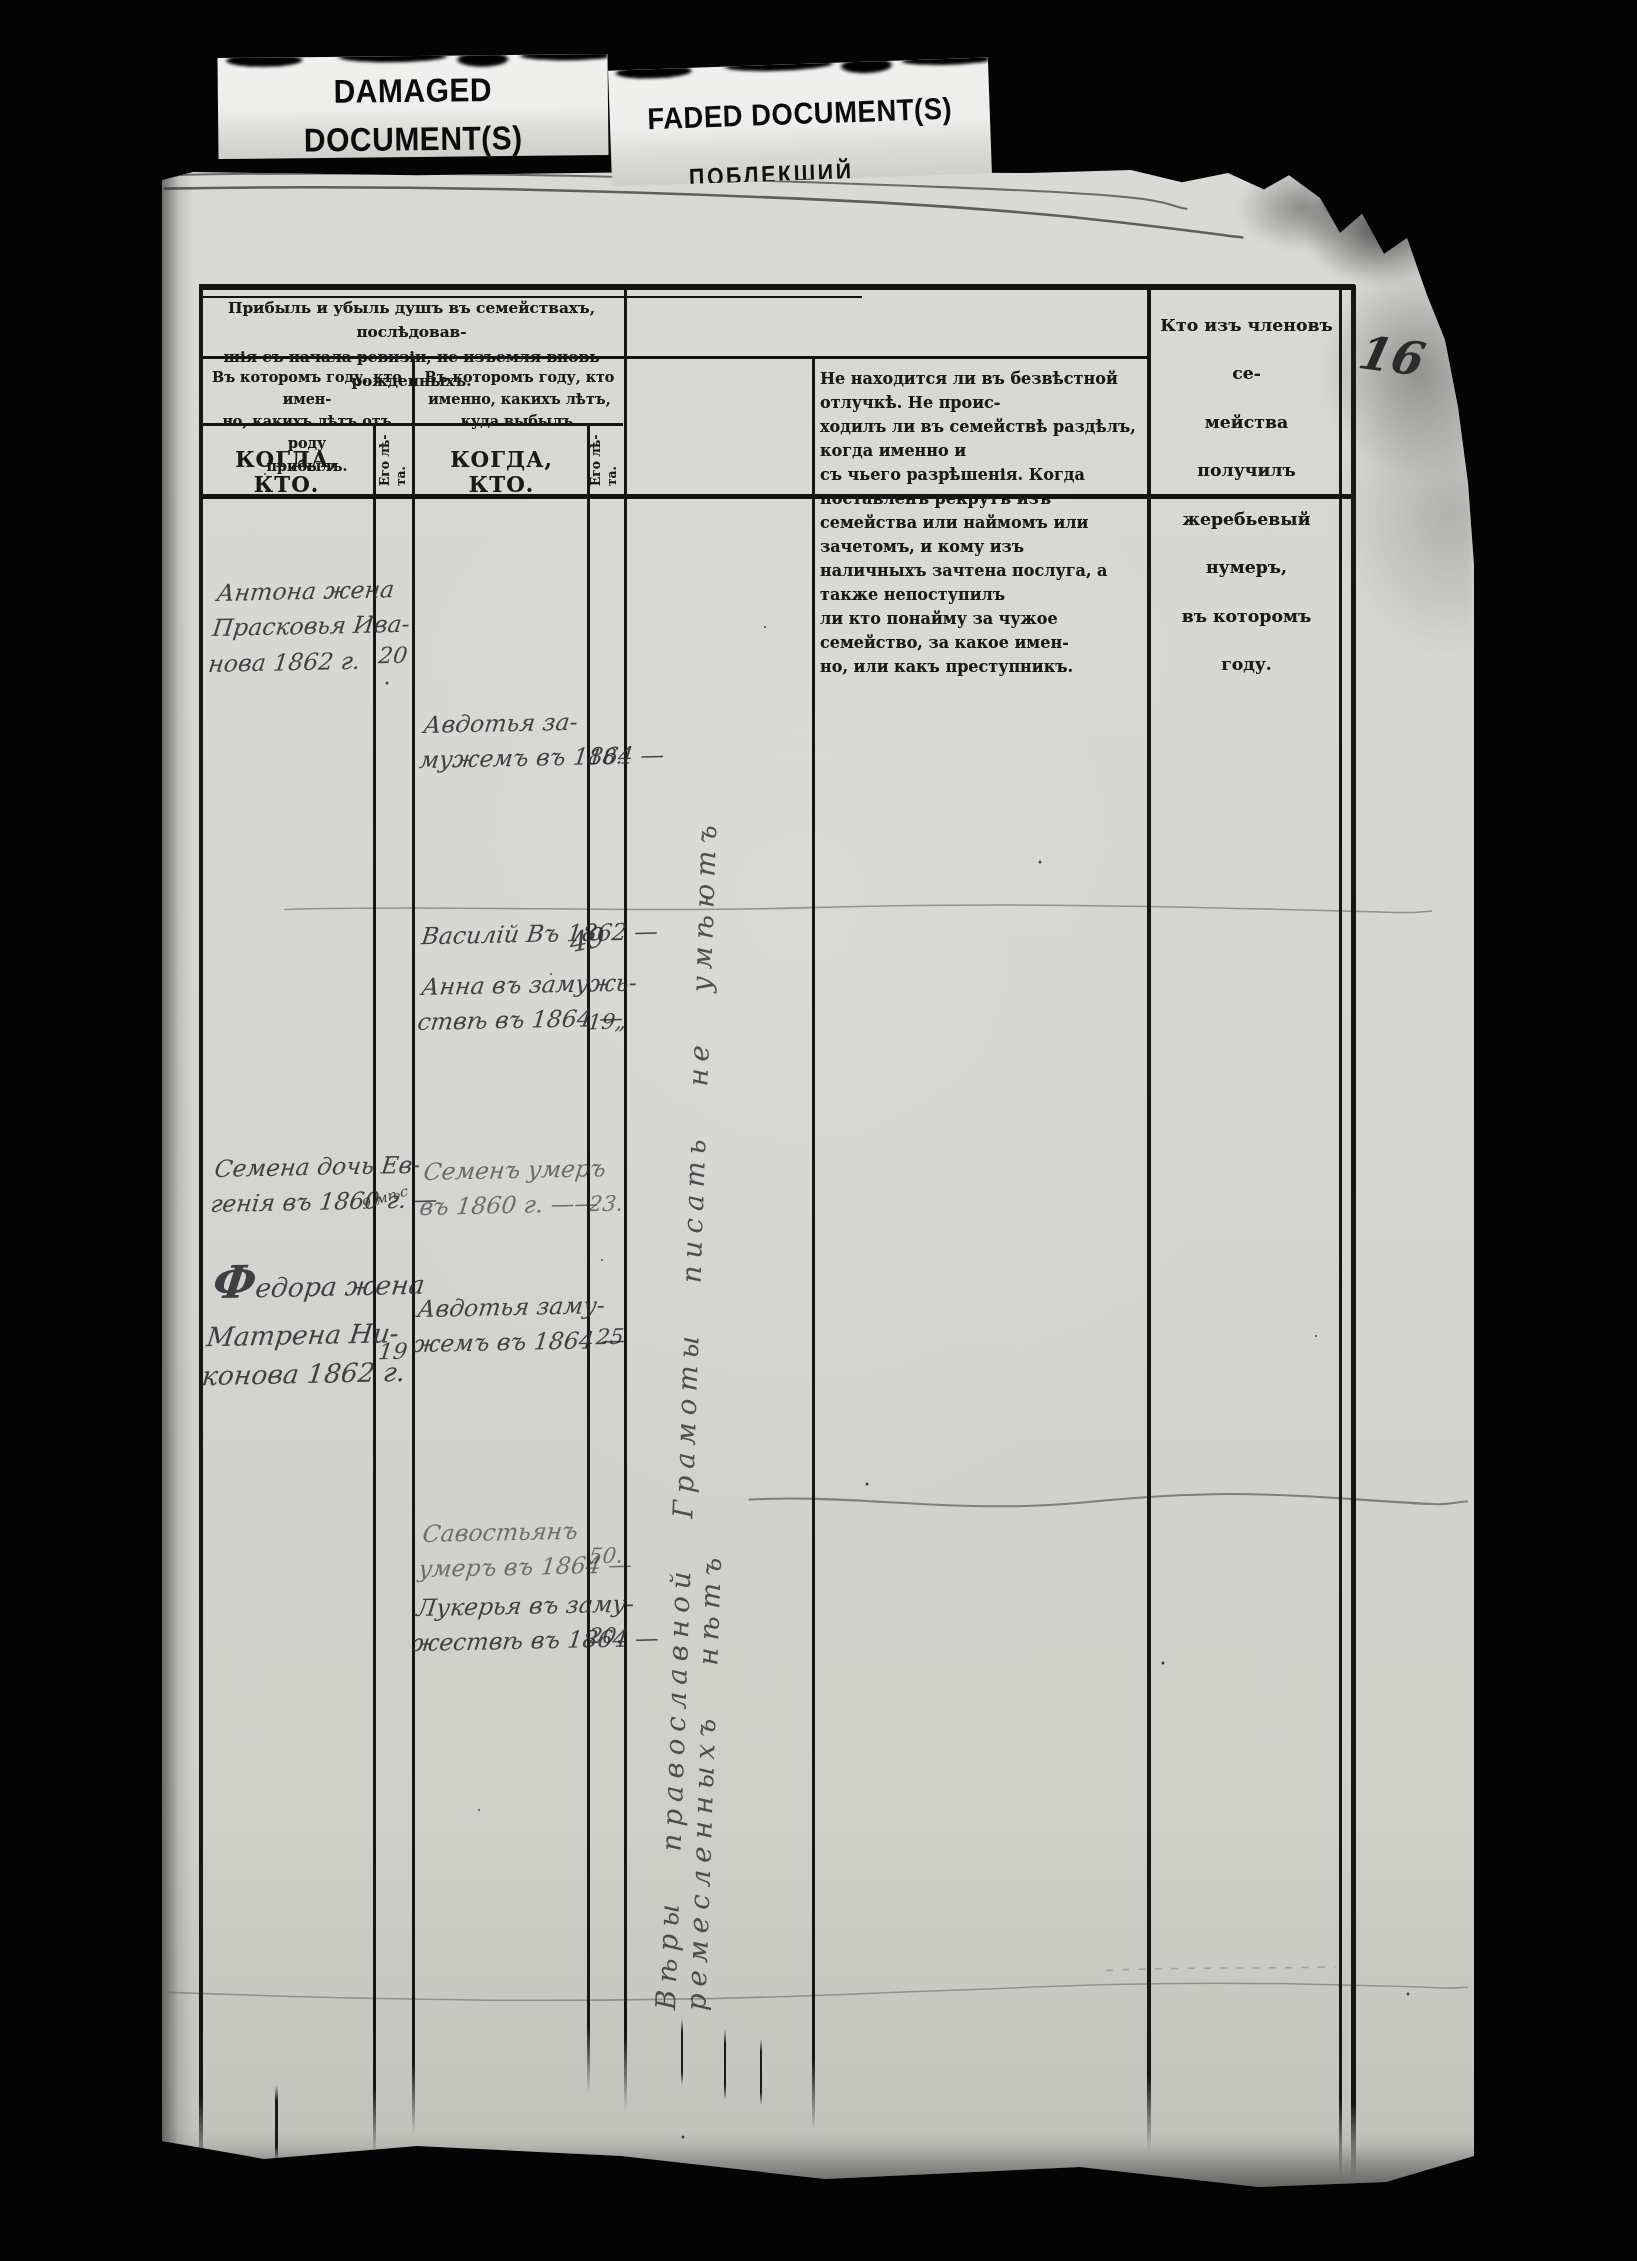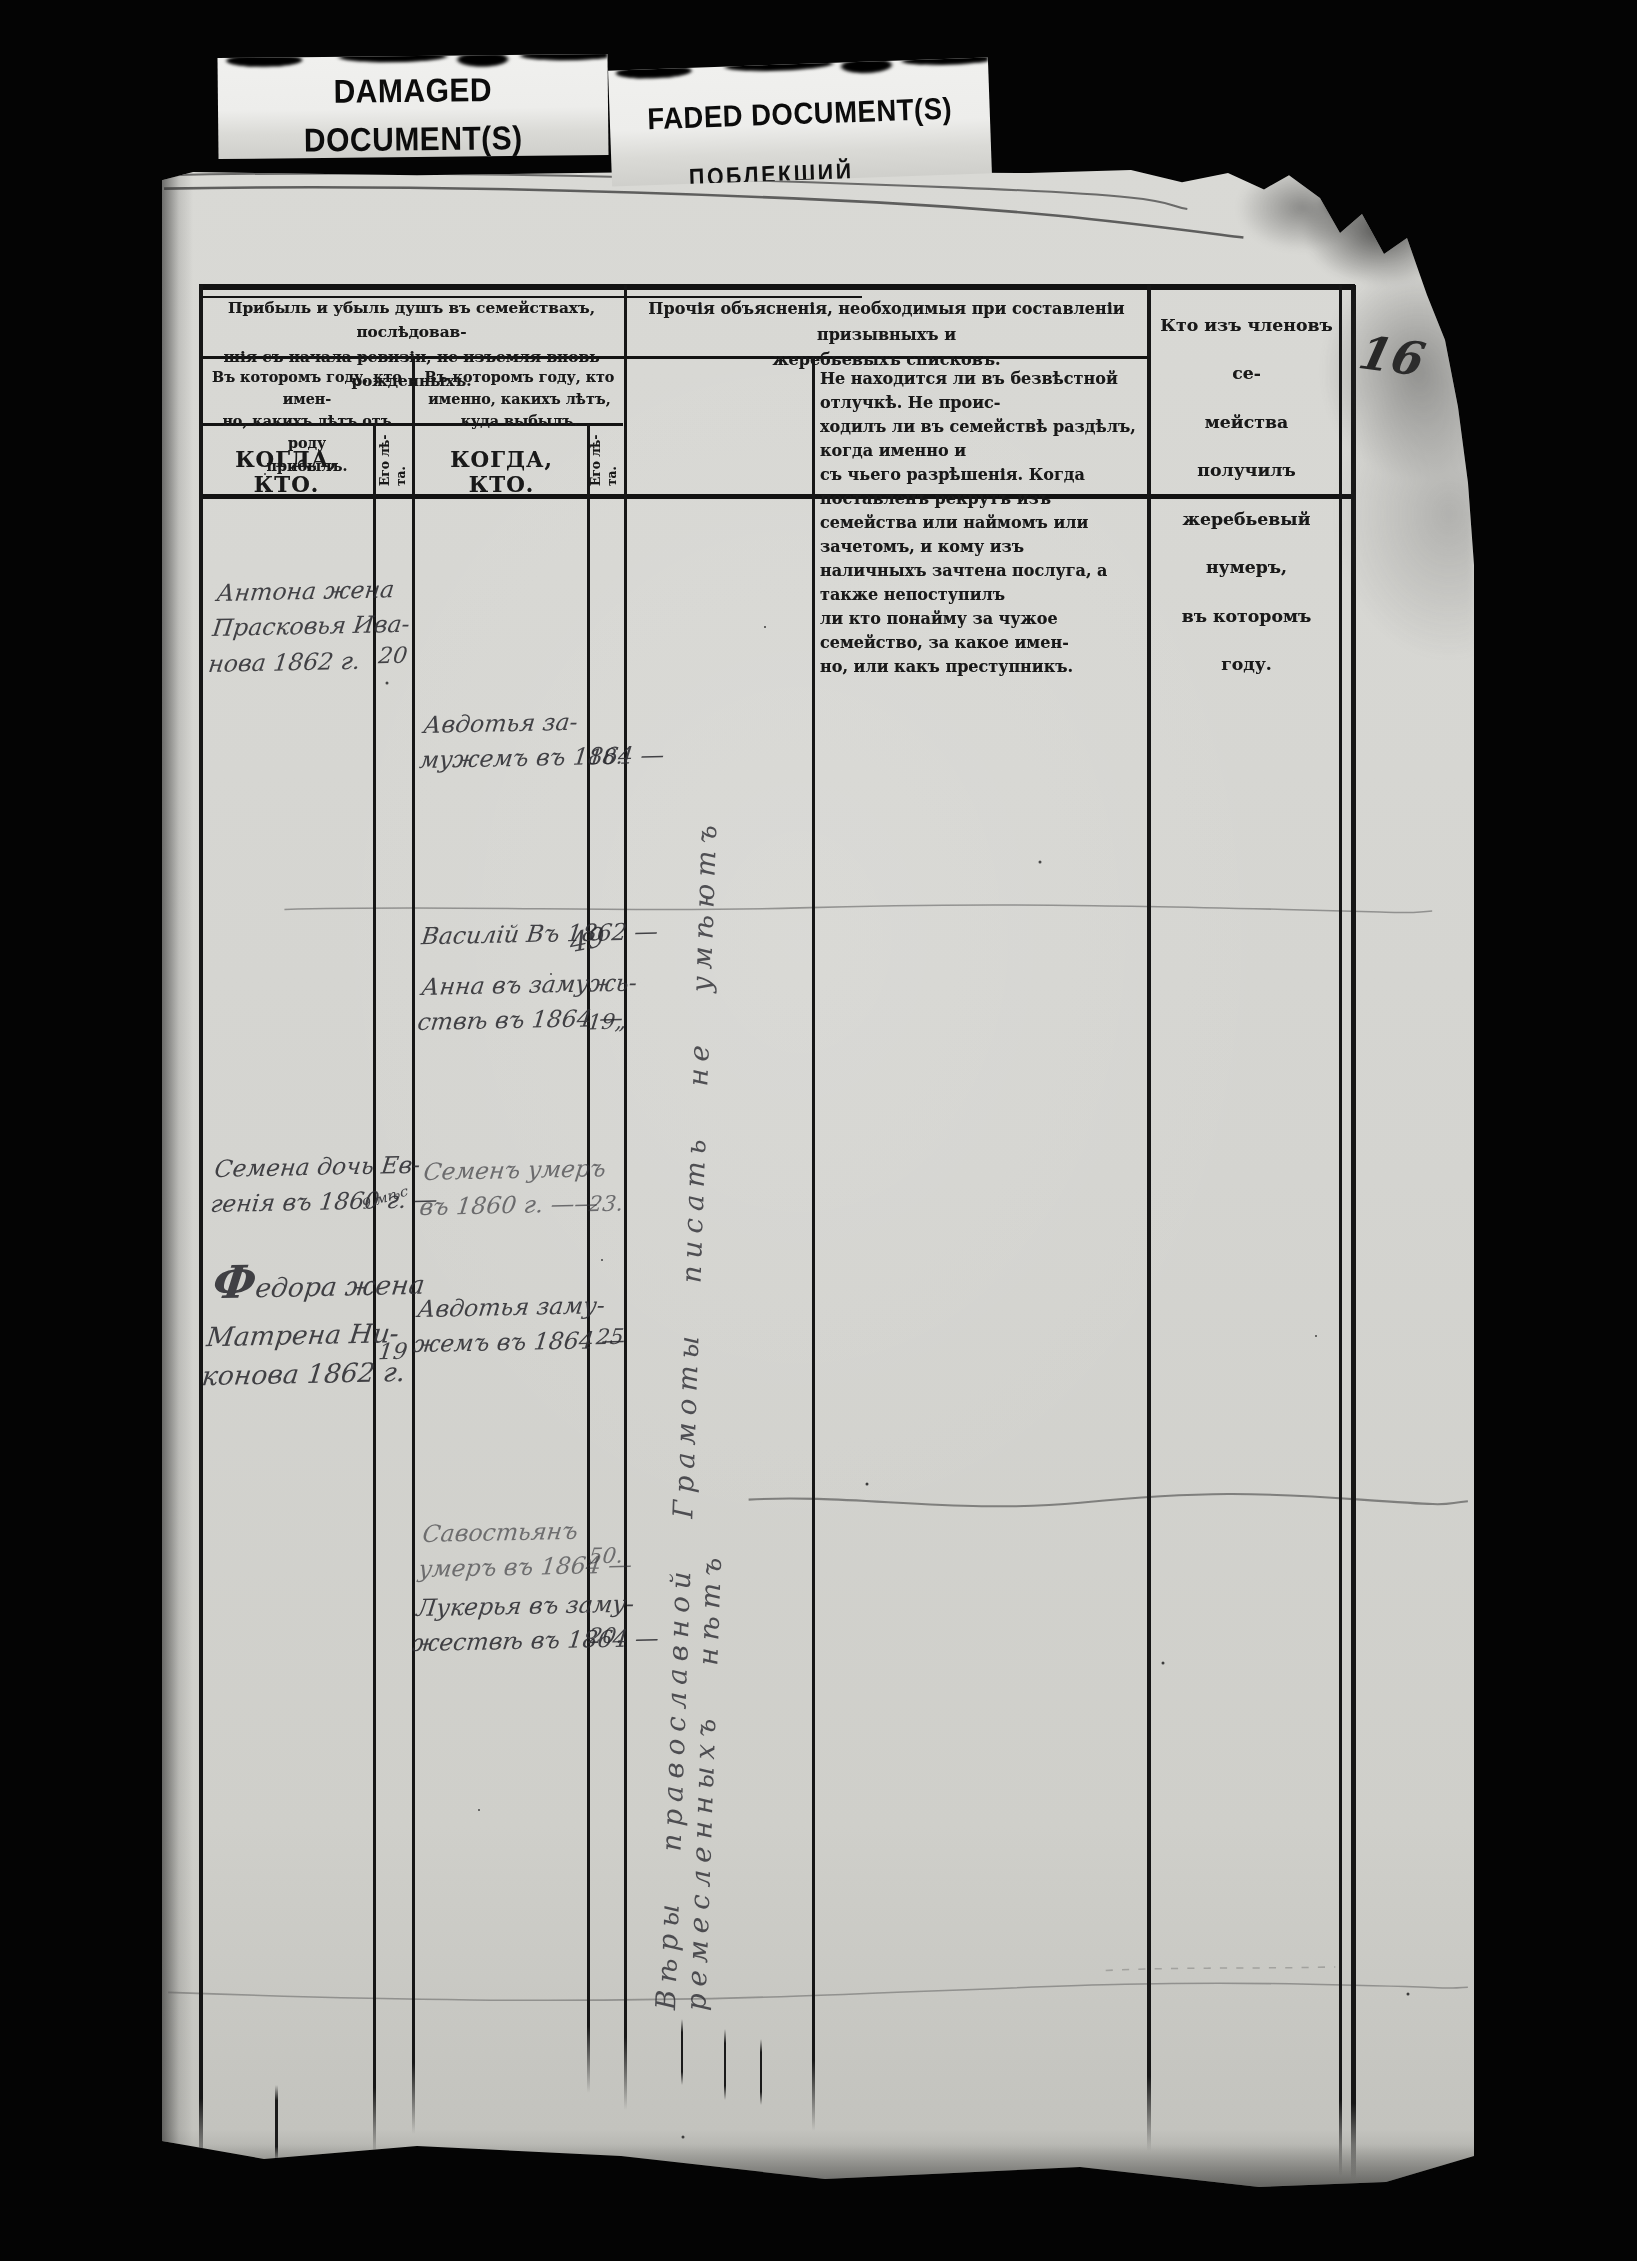--- a/index.html
+++ b/index.html
@@ -105,22 +105,20 @@
       <div class="vl" style="left:1189px;top:118px;width:4.6px;height:1894px"></div>
 
       <div class="tick" style="left:113px;top:1918px;width:2.6px;height:77px"></div>
       <div class="tick" style="left:519px;top:1852px;width:2px;height:66px"></div>
       <div class="tick" style="left:562px;top:1862px;width:2px;height:71px"></div>
       <div class="tick" style="left:598px;top:1872px;width:2px;height:66px"></div>
     </div>
 
     <div class="print ctr" style="left:43px;top:129px;width:413px;font-size:15.3px;line-height:1.6">Прибыль и убыль душъ въ семействахъ, послѣдовав-
 шія съ начала ревизіи, не изъемля вновь рожденныхъ.</div>
-    <div class="print ctr" style="left:472px;top:129px;width:505px;font-size:16px;line-height:1.6">Прочія объясненія, необходимыя при составленіи призывныхъ и
-жеребьевыхъ списковъ.</div>
     <div class="print ctr" style="left:995px;top:134px;width:179px;font-size:17.3px;line-height:2.8">Кто изъ членовъ се-
 мейства получилъ
 жеребьевый нумеръ,
 въ которомъ году.</div>
     <div class="print ctr" style="left:48px;top:199px;width:194px;font-size:14.3px;line-height:1.55">Въ которомъ году, кто имен-
 но, какихъ лѣтъ отъ роду
 прибылъ.</div>
     <div class="print ctr" style="left:258px;top:199px;width:199px;font-size:14.3px;line-height:1.55">Въ которомъ году, кто
 именно, какихъ лѣтъ,
 куда выбылъ.</div>

